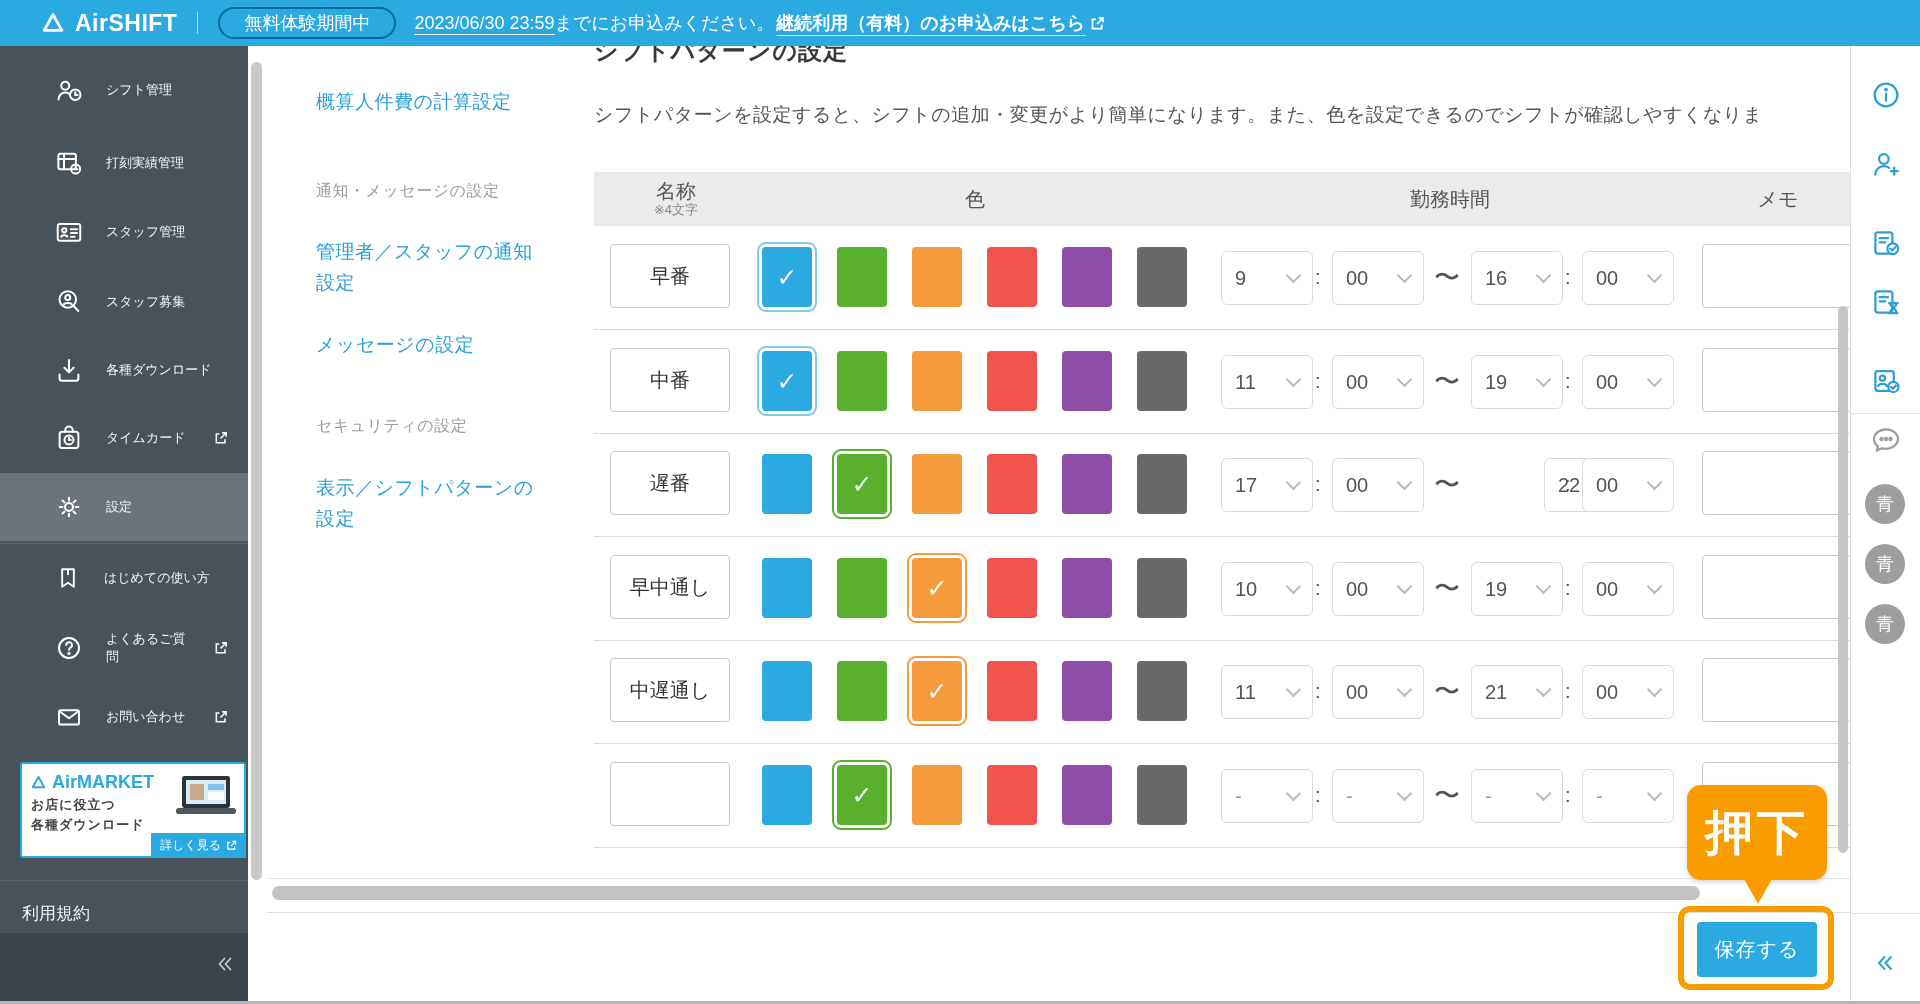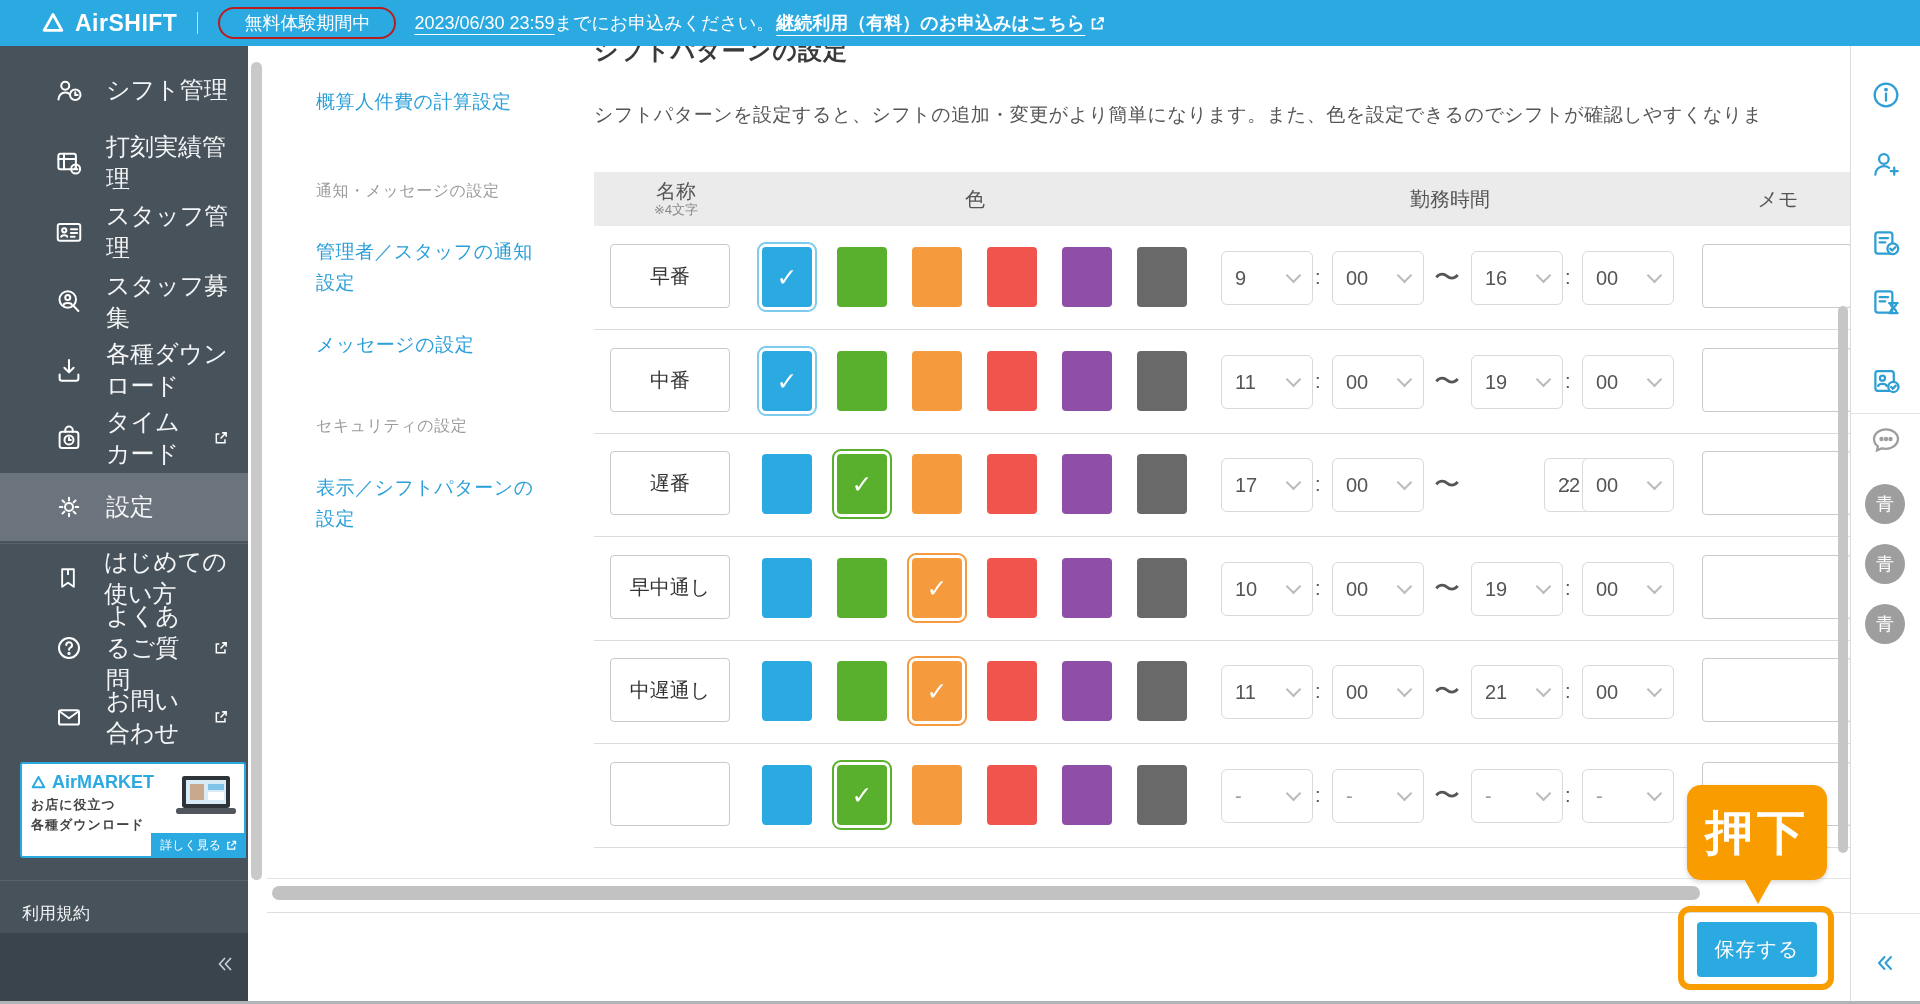--- a/index.html
+++ b/index.html
@@ -5,30 +5,30 @@
   html,body{margin:0;padding:0;background:#e0e0e0;}
   .app{position:relative;width:1920px;height:1004px;background:#fff;overflow:hidden;
        font-family:"Liberation Sans","DejaVu Sans",sans-serif;}
   svg{display:block;}
 
   
   .topbar{position:absolute;left:0;top:0;width:1920px;height:46px;background:#2BA9E1;
           display:flex;align-items:center;color:#fff;}
   .logo{margin-left:40px;display:flex;align-items:center;gap:9px;font-size:23px;font-weight:bold;letter-spacing:.5px;}
   .logo-divider{margin:0 20px;width:1px;height:22px;background:rgba(255,255,255,.65);}
-  .trial-badge{border:2px solid #b91c1c;border-radius:18px;padding:3px 24px;font-size:18px;line-height:22px;}
+  .trial-badge{border:2px solid #0369a1;border-radius:18px;padding:3px 24px;font-size:18px;line-height:22px;}
   .notice{margin-left:18px;font-size:18px;display:flex;align-items:center;white-space:nowrap;}
   .notice .deadline{text-decoration:underline;text-underline-offset:5px;}
   .notice .cta-link{font-weight:bold;text-decoration:underline;text-underline-offset:6px;cursor:pointer;
                     display:inline-flex;align-items:center;gap:5px;margin-left:2px;}
 
   
   .sidebar{position:absolute;left:0;top:46px;width:248px;height:958px;background:#47525A;color:#F3F5F6;}
   .side-item{position:absolute;left:0;width:248px;height:68px;display:flex;align-items:center;
-             padding-left:54px;box-sizing:border-box;gap:22px;font-size:24px;cursor:pointer;}
+             padding-left:54px;box-sizing:border-box;gap:22px;font-size:13px;cursor:pointer;}
   .side-item.active{background:#6B747C;}
   .side-item .ext{margin-left:auto;margin-right:20px;}
   .side-sep{position:absolute;left:0;width:248px;height:1px;background:#59626A;}
   .ad-banner{position:absolute;left:20px;top:716px;width:226px;height:96px;background:#fff;
              border:2px solid #2BA9E1;border-radius:3px;box-sizing:border-box;cursor:pointer;}
   .ad-brand{display:flex;align-items:center;gap:5px;margin:8px 0 0 8px;color:#2BA9E1;font-size:18px;font-weight:bold;}
   .ad-line{margin:3px 0 0 9px;font-size:13px;font-weight:bold;color:#444;letter-spacing:1px;line-height:17px;}
   .ad-laptop{position:absolute;right:6px;top:10px;}
   .ad-cta{position:absolute;right:-2px;bottom:-2px;background:#2BA9E1;color:#fff;font-size:12px;
           padding:4px 9px;display:flex;align-items:center;gap:5px;}

